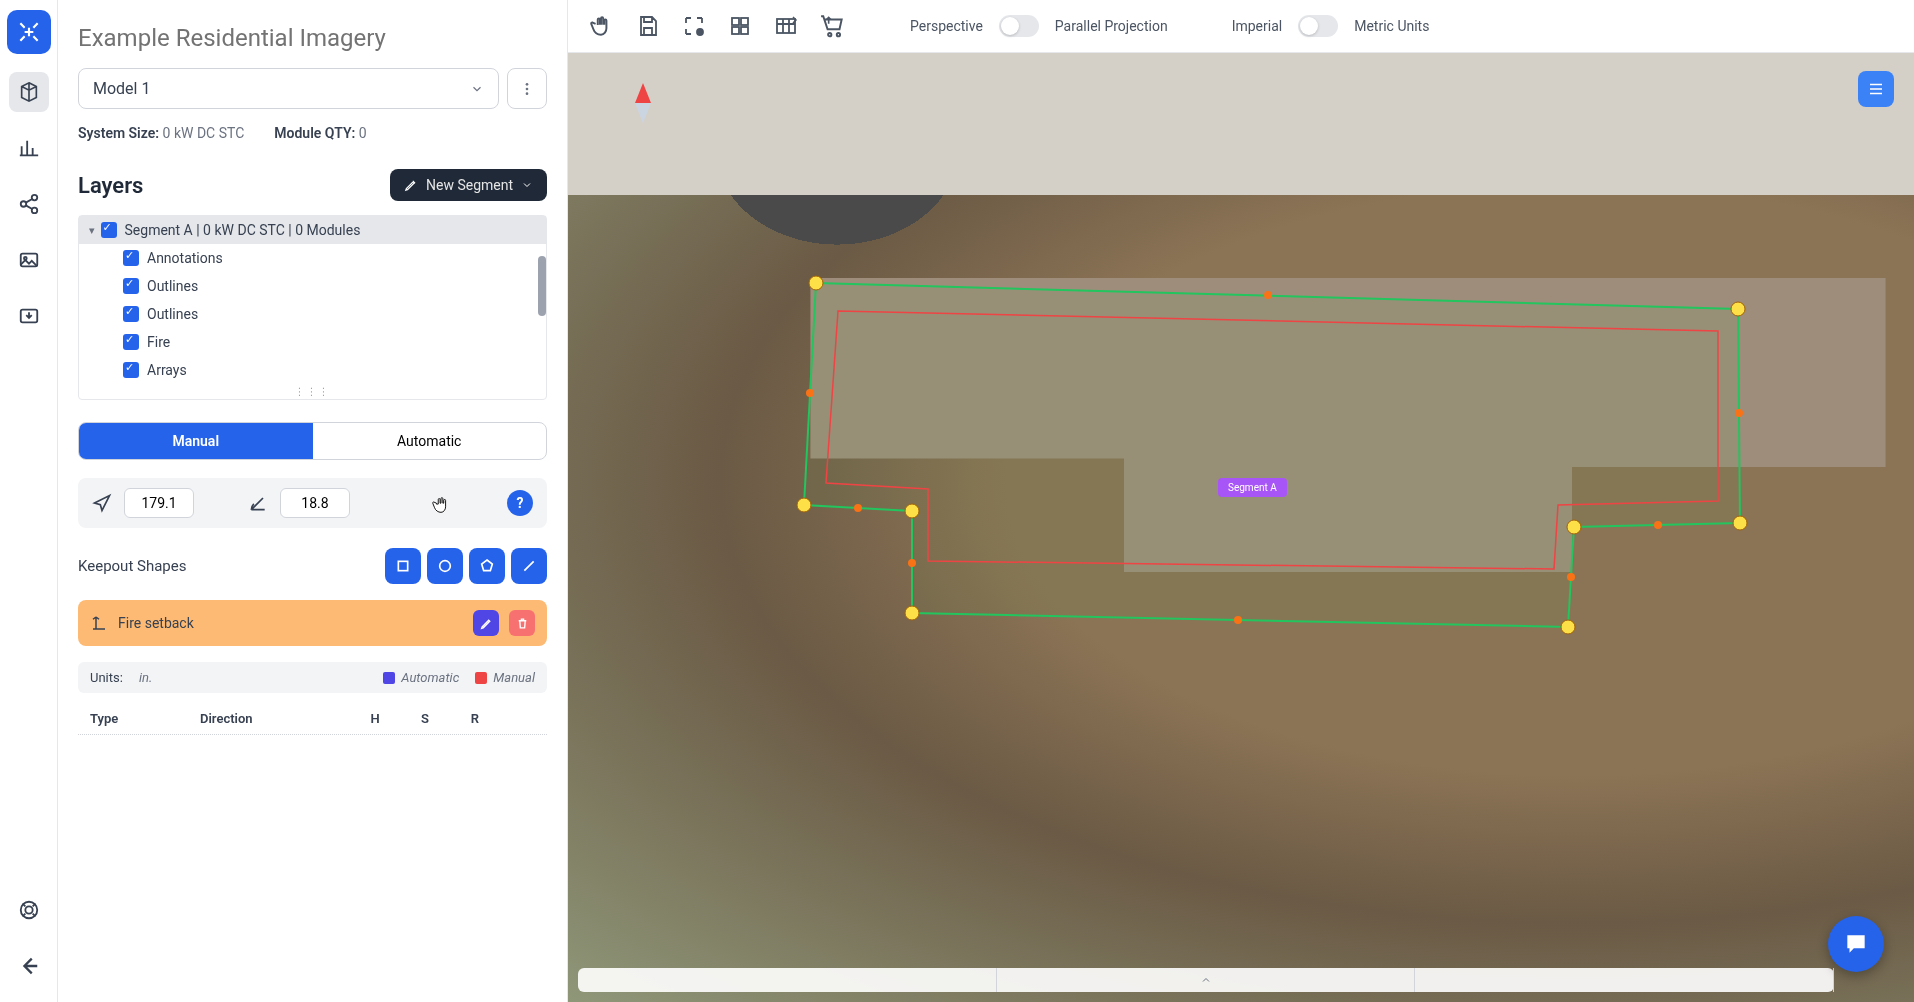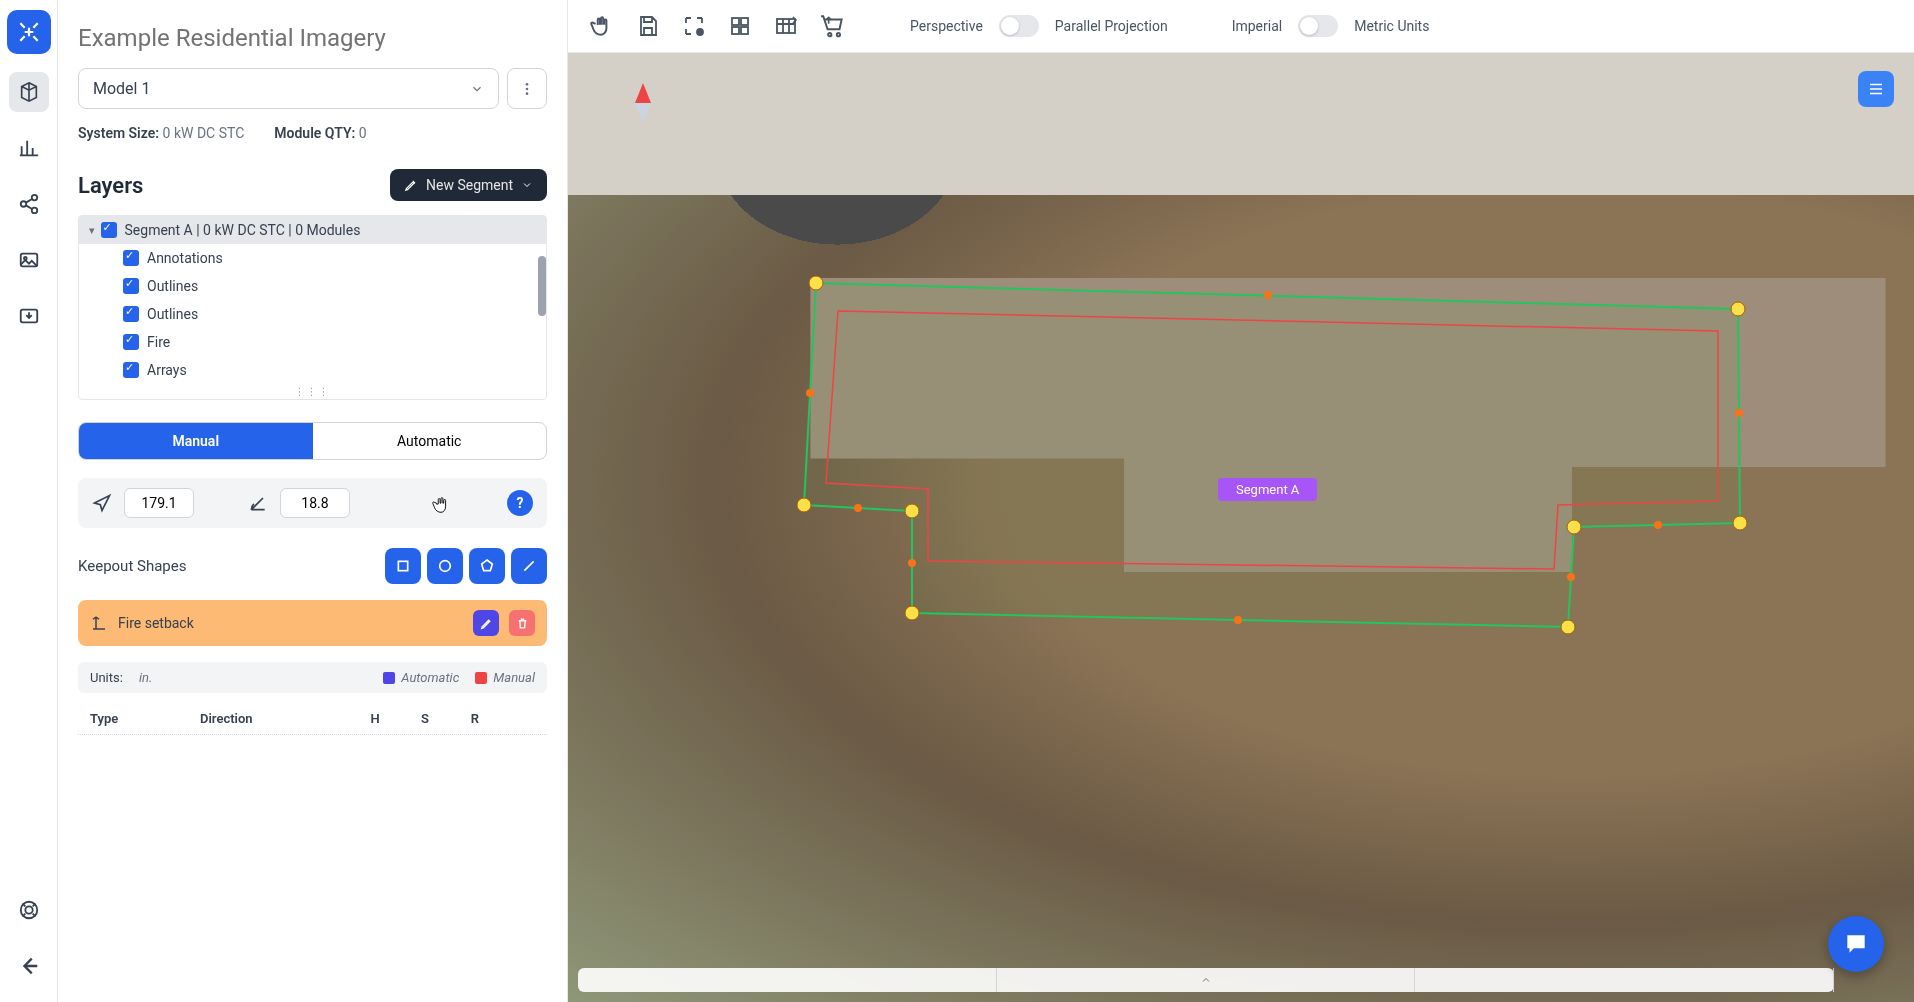--- a/index.html
+++ b/index.html
@@ -81,21 +81,21 @@
   linear-gradient(to bottom, #d4d0c8 0%, #d4d0c8 15%, transparent 15%),
   radial-gradient(ellipse at 20% 10%, #4a4a4a 8%, transparent 8%),
   radial-gradient(ellipse at 75% 45%, #8b7355 40%, #6b5a45 60%, #8f9779 100%);
 }
 .roof-shape { position: absolute; left: 220px; top: 120px; width: 1120px; height: 420px; background: #9e8d7a; clip-path: polygon(2% 25%, 98% 25%, 98% 70%, 70% 70%, 70% 95%, 30% 95%, 30% 68%, 2% 68%); }
 .compass { position: absolute; top: 30px; left: 50px; width: 50px; height: 50px; }
 .compass-n { width: 0; height: 0; border-left: 8px solid transparent; border-right: 8px solid transparent; border-bottom: 20px solid #ef4444; margin: 0 auto; }
 .compass-s { width: 0; height: 0; border-left: 8px solid transparent; border-right: 8px solid transparent; border-top: 20px solid #cbd5e1; margin: 0 auto; }
 
 .overlay-svg { position: absolute; inset: 0; width: 100%; height: 100%; }
-.segment-label { position: absolute; background: #a855f7; color: #fff; font-size: 13px; padding: 4px 18px; border-radius: 4px; }
+.segment-label { position: absolute; background: #a855f7; color: #fff; font-size: 10px; padding: 4px 10px; border-radius: 4px; }
 .layers-btn { position: absolute; top: 18px; right: 20px; width: 36px; height: 36px; background: #3b82f6; border-radius: 8px; display: flex; align-items: center; justify-content: center; color: #fff; cursor: pointer; }
 .chat-btn { position: absolute; bottom: 30px; right: 30px; width: 56px; height: 56px; background: #2563eb; border-radius: 50%; display: flex; align-items: center; justify-content: center; color: #fff; cursor: pointer; box-shadow: 0 4px 12px rgba(0,0,0,0.3); }
 .bottom-bar { position: absolute; bottom: 10px; left: 10px; right: 80px; height: 24px; background: rgba(255,255,255,0.9); border-radius: 6px; display: flex; }
 .bottom-bar > div { flex: 1; border-right: 1px solid #d1d5db; display: flex; align-items: center; justify-content: center; font-size: 11px; color: #6b7280; cursor: pointer; }
 .cursor-hand { position: absolute; pointer-events: none; }
 </style>
 </head>
 <body>
 
 <div class="rail">

